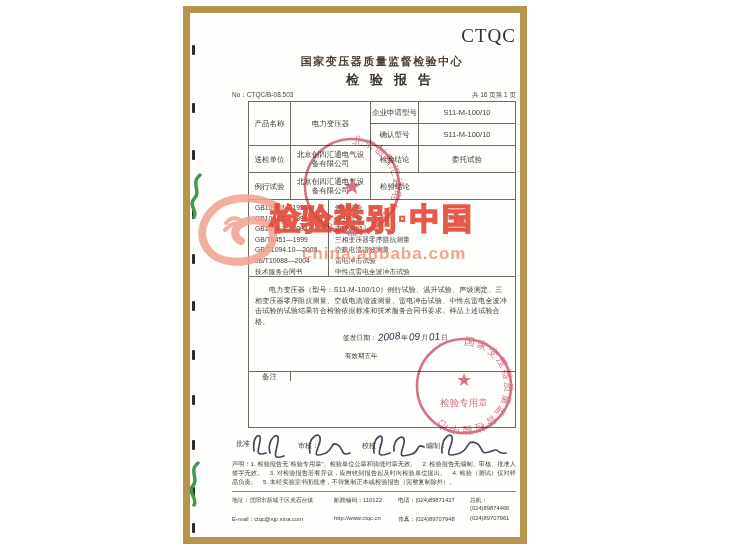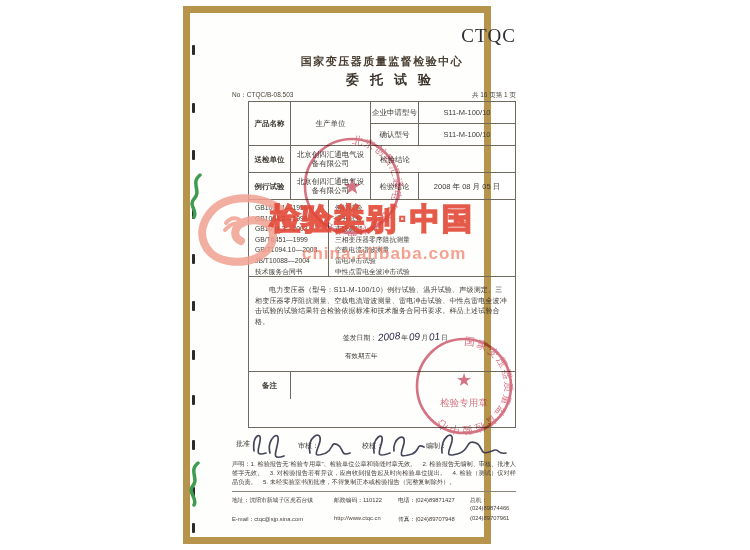--- a/index.html
+++ b/index.html
@@ -1,21 +1,21 @@
 <!DOCTYPE html>
 <html><head>
 <meta charset="utf-8">
 <style>
   * { margin:0; padding:0; box-sizing:border-box; }
   html,body { width:750px; height:550px; background:#ffffff; overflow:hidden;
     font-family:"Liberation Sans", sans-serif; }
   #canvas { position:relative; width:750px; height:550px; background:#ffffff; }
 
   
-  .page { position:absolute; left:183px; top:6px; width:308px; height:538px;
+  .page { position:absolute; left:183px; top:6px; width:344px; height:538px;
     border:7px solid #b6944c; background:#fefefc; }
   .page-inner { position:relative; width:370px; height:524px; }
 
   
   .dash { position:absolute; left:2px; width:3px; height:10px; background:#2b2b28; border-radius:1px; }
   .squiggle { position:absolute; left:-4px; }
 
   
   .ctqc-logo { position:absolute; left:58px; top:12px; width:268px; text-align:right;
     font-family:"Liberation Serif", serif; font-size:19px; letter-spacing:1px; color:#2e2e33; }
@@ -23,26 +23,26 @@
     font-size:11px; font-weight:bold; letter-spacing:1.5px; color:#4a3f33; }
   .report-title { position:absolute; left:70px; top:58px; width:268px; text-align:center;
     font-size:13px; font-weight:bold; letter-spacing:11px; color:#3a332c; }
   .no-line { position:absolute; left:42px; top:78px; width:284px; display:flex;
     justify-content:space-between; font-size:6.5px; color:#494337; }
 
   
   .rpt-table { position:absolute; left:58px; top:88px; width:268px; height:327px;
     border:1px solid #6f6a5f; color:#3f3b34; }
   .trow { display:flex; border-bottom:1px solid #6f6a5f; }
-  .trow:last-child { border-bottom:none; }
+  .trow:last-child { border-bottom:none;flex-direction:column; }
   .cell { border-right:1px solid #6f6a5f; display:flex; align-items:center;
     justify-content:center; text-align:center; font-size:7.5px; line-height:9px;
     overflow:hidden; }
   .cell:last-child { border-right:none; }
-  .c1 { width:42px; flex:none;font-weight:bold; } .c2 { width:80px; flex:none; }
+  .c1 { width:42px; flex:none; } .c2 { width:80px; flex:none; }
   .c3 { width:48px; flex:none; } .c4 { flex:1; }
   .sub2 { display:flex; flex-direction:column; flex:1; }
   .sub2 > .srow { display:flex; height:22px; border-bottom:1px solid #6f6a5f; }
   .sub2 > .srow:last-child { border-bottom:none; }
   .list-cell { display:block; text-align:left; font-size:6.8px; line-height:10.6px;
     padding:3px 0 0 6px; }
   .concl-cell { position:relative; display:block; text-align:left; font-size:7px;
     line-height:10.5px; padding:8px 6px 0 6px; }
   .concl-text { text-indent:2em; letter-spacing:0.2px; }
   .date-line { position:absolute; left:94px; top:55px; font-size:6.8px; color:#3f3b34; white-space:nowrap; }
@@ -98,54 +98,54 @@
       </div>
       <svg class="squiggle" style="top:160px" width="20" height="46">
         <path d="M14,2 C4,10 16,18 8,26 C2,32 12,38 8,44" fill="none" stroke="#3f9b4f" stroke-width="3.5" stroke-linecap="round"></path>
       </svg>
       <svg class="squiggle" style="top:448px" width="20" height="46">
         <path d="M12,2 C2,10 14,18 6,26 C2,32 12,38 8,44" fill="none" stroke="#3f9b4f" stroke-width="3.5" stroke-linecap="round"></path>
       </svg>
 
       <div class="ctqc-logo">CTQC</div>
       <div class="org-name">国家变压器质量监督检验中心</div>
-      <div class="report-title">委托试验</div>
+      <div class="report-title">检验报告</div>
       <div class="no-line">
         <span>No：CTQC/B-08.503</span>
         <span>共 16 页第 1 页</span>
       </div>
 
       <div class="rpt-table">
 
         <div class="trow" style="height:44px">
           <div class="cell c1">产品名称</div>
-          <div class="cell c2">生产单位</div>
+          <div class="cell c2">电力变压器</div>
           <div class="sub2">
             <div class="srow">
               <div class="cell c3">企业申请型号</div>
               <div class="cell c4">S11-M-100/10</div>
             </div>
             <div class="srow">
               <div class="cell c3">确认型号</div>
               <div class="cell c4">S11-M-100/10</div>
             </div>
           </div>
         </div>
 
         <div class="trow" style="height:27px">
           <div class="cell c1">送检单位</div>
           <div class="cell c2" style="padding:0 4px">北京创四汇通电气设备有限公司</div>
           <div class="cell c3">检验结论</div>
+          <div class="cell c4">委托试验</div>
         </div>
 
         <div class="trow" style="height:27px">
           <div class="cell c1">例行试验</div>
           <div class="cell c2" style="padding:0 4px">北京创四汇通电气设备有限公司</div>
           <div class="cell c3">检验结论</div>
-          <div class="cell c4">2008 年 08 月 05 日</div>
         </div>
 
 
         <div class="trow" style="height:77px">
           <div class="cell c2 list-cell">
             <div>GB1094.1—1996</div>
             <div>GB1094.2—1996</div>
             <div>GB1094.3—2003</div>
             <div>GB/T6451—1999</div>
             <div>GB/T1094.10—2003</div>

